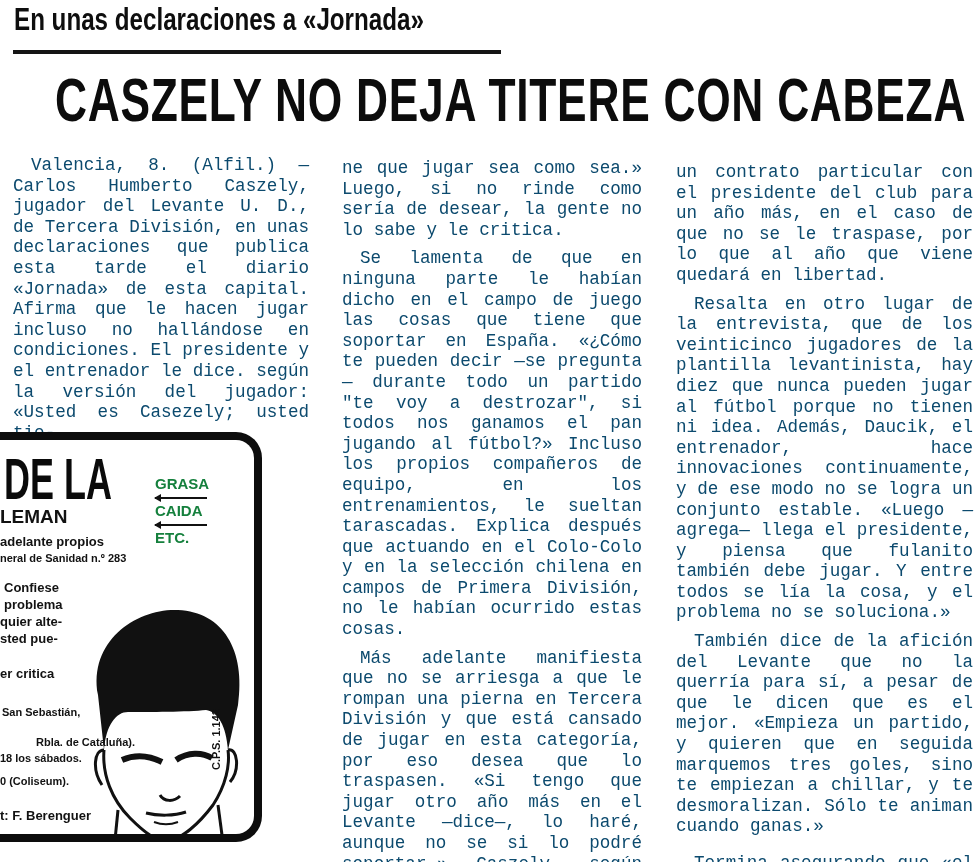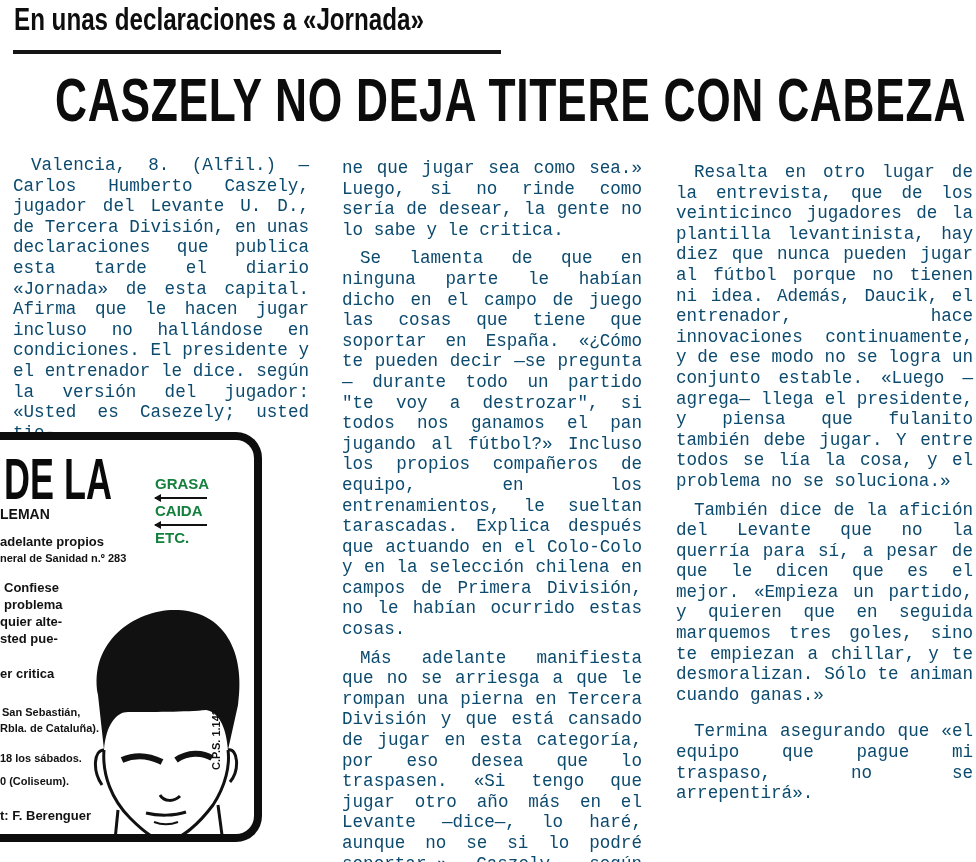--- a/index.html
+++ b/index.html
@@ -81,45 +81,46 @@
   <p>Valencia, 8. (Alfil.) — Carlos Humberto Caszely, jugador del Levante U. D., de Tercera División, en unas declaraciones que publica esta tarde el diario «Jornada» de esta capital. Afirma que le hacen jugar incluso no hallándose en condiciones. El presidente y el entrenador le dice. según la versión del jugador: «Usted es Casezely; usted tie-</p>
 </div>
 
 <div class="col" id="col2">
   <p class="noindent">ne que jugar sea como sea.» Luego, si no rinde como sería de desear, la gente no lo sabe y le critica.</p>
   <p>Se lamenta de que en ninguna parte le habían dicho en el campo de juego las cosas que tiene que soportar en España. «¿Cómo te pueden decir —se pregunta— durante todo un partido "te voy a destrozar", si todos nos ganamos el pan jugando al fútbol?» Incluso los propios compañeros de equipo, en los entrenamientos, le sueltan tarascadas. Explica después que actuando en el Colo-Colo y en la selección chilena en campos de Primera División, no le habían ocurrido estas cosas.</p>
   <p>Más adelante manifiesta que no se arriesga a que le rompan una pierna en Tercera División y que está cansado de jugar en esta categoría, por eso desea que lo traspasen. «Si tengo que jugar otro año más en el Levante —dice—, lo haré, aunque no se si lo podré soportar.» Caszely, según sus propias palabras, tiene firmado</p>
 </div>
 
 <div class="col" id="col3">
+  <p class="noindent">un contrato particular con el presidente del club para un año más, en el caso de que no se le traspase, por lo que al año que viene quedará en libertad.</p>
   <p>Resalta en otro lugar de la entrevista, que de los veinticinco jugadores de la plantilla levantinista, hay diez que nunca pueden jugar al fútbol porque no tienen ni idea. Además, Daucik, el entrenador, hace innovaciones continuamente, y de ese modo no se logra un conjunto estable. «Luego —agrega— llega el presidente, y piensa que fulanito también debe jugar. Y entre todos se lía la cosa, y el problema no se soluciona.»</p>
   <p>También dice de la afición del Levante que no la querría para sí, a pesar de que le dicen que es el mejor. «Empieza un partido, y quieren que en seguida marquemos tres goles, sino te empiezan a chillar, y te desmoralizan. Sólo te animan cuando ganas.»</p>
   <p style="margin-top:16px">Termina asegurando que «el equipo que pague mi traspaso, no se arrepentirá».</p>
 </div>
 
 <div class="ad">
   <div class="ad-big">S DE LA</div>
   <div class="ad-side">
     <div>GRASA</div>
     <span class="arrow"></span>
     <div>CAIDA</div>
     <span class="arrow"></span>
     <div>ETC.</div>
   </div>
 
-  <div class="ad-line" style="top:66px;font-size:14px;text-align:center;">LEMAN</div>
+  <div class="ad-line" style="top:66px;font-size:19px;text-align:center;">LEMAN</div>
   <div class="ad-line" style="top:94px;font-size:13px;">adelante propios</div>
   <div class="ad-line" style="top:112px;font-size:11px;">neral de Sanidad n.º 283</div>
   <div class="ad-line" style="top:140px;font-size:13px;left:34px;">Confiese</div>
   <div class="ad-line" style="top:157px;font-size:13px;left:34px;">problema</div>
   <div class="ad-line" style="top:174px;font-size:13px;left:30px;">quier alte-</div>
   <div class="ad-line" style="top:191px;font-size:13px;left:30px;">sted pue-</div>
   <div class="ad-line" style="top:226px;font-size:13px;left:30px;">er critica</div>
   <div class="ad-line" style="top:266px;font-size:11px;left:32px;">San Sebastián,</div>
-  <div class="ad-line" style="top:282px;font-size:11px;left:30px;">Rbla. de Cataluña).</div>
+  <div class="ad-line" style="top:296px;font-size:11px;left:30px;padding-left:36px;">Rbla. de Cataluña).</div>
   <div class="ad-line" style="top:312px;font-size:11px;left:30px;">18 los sábados.</div>
   <div class="ad-line" style="top:335px;font-size:11px;left:30px;text-align:right;">0 (Coliseum).</div>
   <div class="ad-line" style="top:368px;font-size:13px;left:30px;">t: F. Berenguer</div>
 
   <svg class="ad-face" viewBox="0 0 170 250">
 
     <path d="M20 95 C10 40 60 8 100 10 C145 12 168 50 160 105 L150 150 C148 125 140 112 128 110 C110 112 70 112 50 112 C38 112 28 125 26 150 Z" fill="#111"></path>
 
     <path d="M26 150 C24 175 34 200 52 218 C70 236 80 242 92 240 C104 238 120 225 135 205 C148 185 152 165 150 150" fill="none" stroke="#111" stroke-width="3"></path>
 

